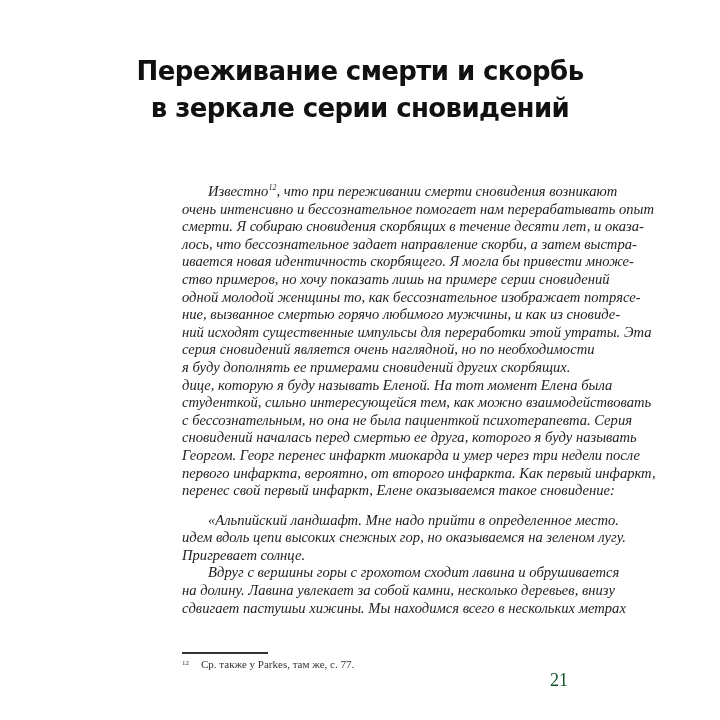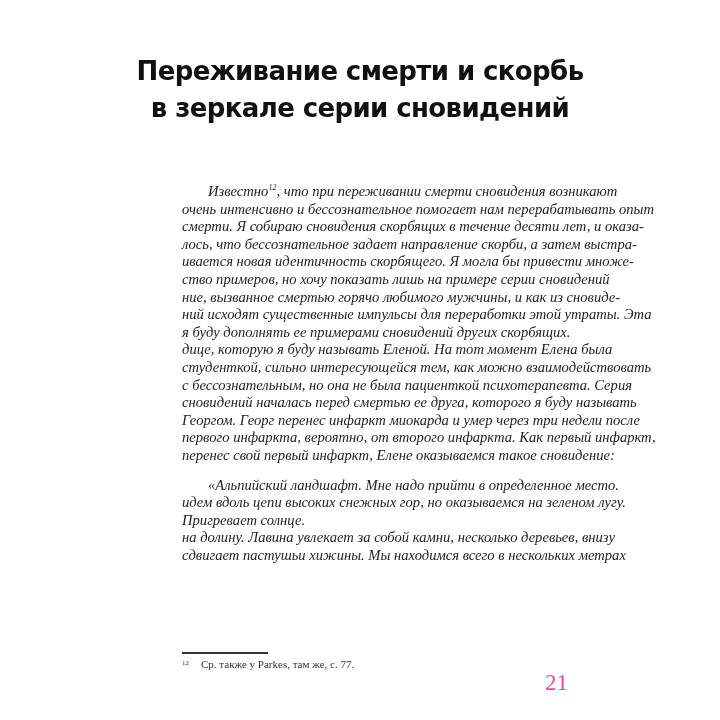--- a/index.html
+++ b/index.html
@@ -22,59 +22,62 @@
   .italic { font-style: italic; }
   sup.fn { font-size: 8px; vertical-align: 6px; line-height: 0; }
   .fn-rule { position: absolute; left: 182px; top: 652px; width: 86px; height: 1.5px; background: #333; }
   .footnote {
     position: absolute; left: 182px; top: 658px; font-family: "Liberation Serif", serif;
     font-size: 11px; color: #333; white-space: nowrap;
   }
   .footnote .num { font-size: 7px; vertical-align: 3px; margin-right: 12px; }
   .page-number {
     position: absolute; right: 152px; top: 670px; font-family: "Liberation Serif", serif;
-    font-size: 23px; color: #ec4899;
+    font-size: 18px; color: #14532d;
   }
 </style>
 </head>
 <body>
 
 <div class="page">
 
   <div class="title">
     <div>Переживание смерти и скорбь</div>
     <div>в зеркале серии сновидений</div>
   </div>
 
   <div class="body-text">
 
     <div class="line indent"><span>Известно</span><sup class="fn">12</sup><span>, что при переживании смерти сновидения возникают</span></div>
     <div class="line">очень интенсивно и бессознательное помогает нам перерабатывать опыт</div>
     <div class="line">смерти. Я собираю сновидения скорбящих в течение десяти лет, и оказа-</div>
     <div class="line">лось, что бессознательное задает направление скорби, а затем выстра-</div>
     <div class="line">ивается новая идентичность скорбящего. Я могла бы привести множе-</div>
     <div class="line">ство примеров, но хочу показать лишь на примере серии сновидений</div>
+    <div class="line">одной молодой женщины то, как бессознательное изображает потрясе-</div>
     <div class="line">ние, вызванное смертью горячо любимого мужчины, и как из сновиде-</div>
     <div class="line">ний исходят существенные импульсы для переработки этой утраты. Эта</div>
+    <div class="line">серия сновидений является очень наглядной, но по необходимости</div>
     <div class="line last">я буду дополнять ее примерами сновидений других скорбящих.</div>
 
     <div class="line">дице, которую я буду называть Еленой. На тот момент Елена была</div>
     <div class="line">студенткой, сильно интересующейся тем, как можно взаимодействовать</div>
     <div class="line">с бессознательным, но она не была пациенткой психотерапевта. Серия</div>
     <div class="line">сновидений началась перед смертью ее друга, которого я буду называть</div>
     <div class="line">Георгом. Георг перенес инфаркт миокарда и умер через три недели после</div>
     <div class="line">первого инфаркта, вероятно, от второго инфаркта. Как первый инфаркт,</div>
     <div class="line last">перенес свой первый инфаркт, Елене оказываемся такое сновидение:</div>
 
     <div class="spacer"></div>
 
     <div class="line indent italic">«Альпийский ландшафт. Мне надо прийти в определенное место.</div>
     <div class="line italic">идем вдоль цепи высоких снежных гор, но оказываемся на зеленом лугу.</div>
     <div class="line italic last">Пригревает солнце.</div>
 
+    <div class="line indent italic">Вдруг с вершины горы с грохотом сходит лавина и обрушивается</div>
     <div class="line italic">на долину. Лавина увлекает за собой камни, несколько деревьев, внизу</div>
     <div class="line italic">сдвигает пастушьи хижины. Мы находимся всего в нескольких метрах</div>
   </div>
 
   <div class="fn-rule"></div>
   <div class="footnote">
     <span class="num">12</span><span>Ср. также у Parkes, там же, с. 77.</span>
   </div>
 
   <div class="page-number">21</div>

